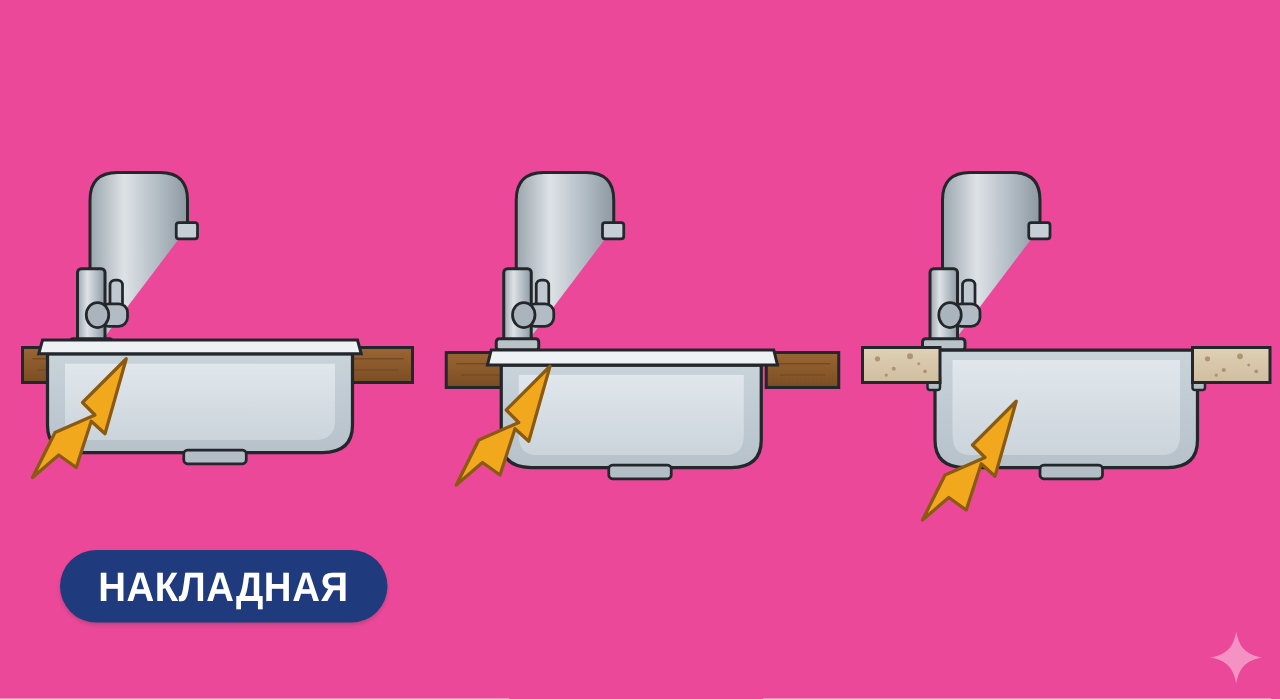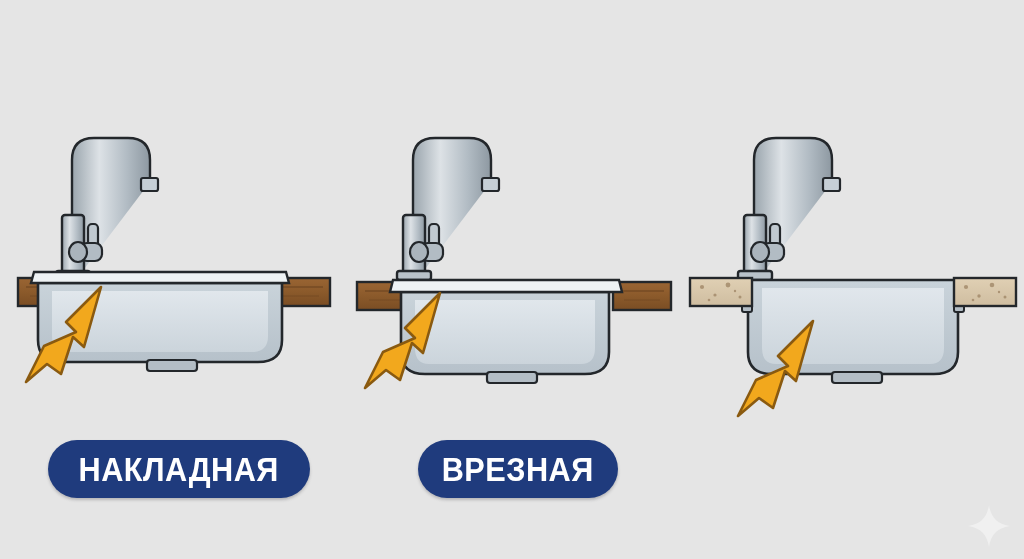--- a/index.html
+++ b/index.html
@@ -4,21 +4,21 @@
 <style>
   html, body {
     margin: 0;
     padding: 0;
     background: #ffffff;
   }
   #stage {
     position: relative;
     width: 1024px;
     height: 559px;
-    background: #e5e5e5;
+    background: #ec4899;
     overflow: hidden;
     font-family: "Liberation Sans", sans-serif;
   }
   .panel {
     position: absolute;
     top: 0;
     width: 341px;
     height: 430px;
   }
   .panel svg { display: block; }
@@ -283,21 +283,18 @@
 
       <g>
         <path d="M97 291 L62 326 L72 336 L40 350 L22 386 L43 368 L57 378 L69 341 L80 351 Z" fill="#f2a81d" stroke="#8a5a10" stroke-width="2.6" stroke-linejoin="round" transform="translate(34,30)"></path>
       </g>
     </svg>
   </div>
 
   <div class="pill" id="pill-0">
     <span class="pill-text">НАКЛАДНАЯ</span>
   </div>
-  <div class="pill" id="pill-1">
-    <span class="pill-text">ВРЕЗНАЯ</span>
-  </div>
 
   <svg id="watermark" viewBox="0 0 40 40">
     <path d="M20 2 C22 13 27 18 38 20 C27 22 22 27 20 38 C18 27 13 22 2 20 C13 18 18 13 20 2 Z" fill="#ffffff" opacity="0.75"></path>
   </svg>
 
 </div>
 
 </body></html>

